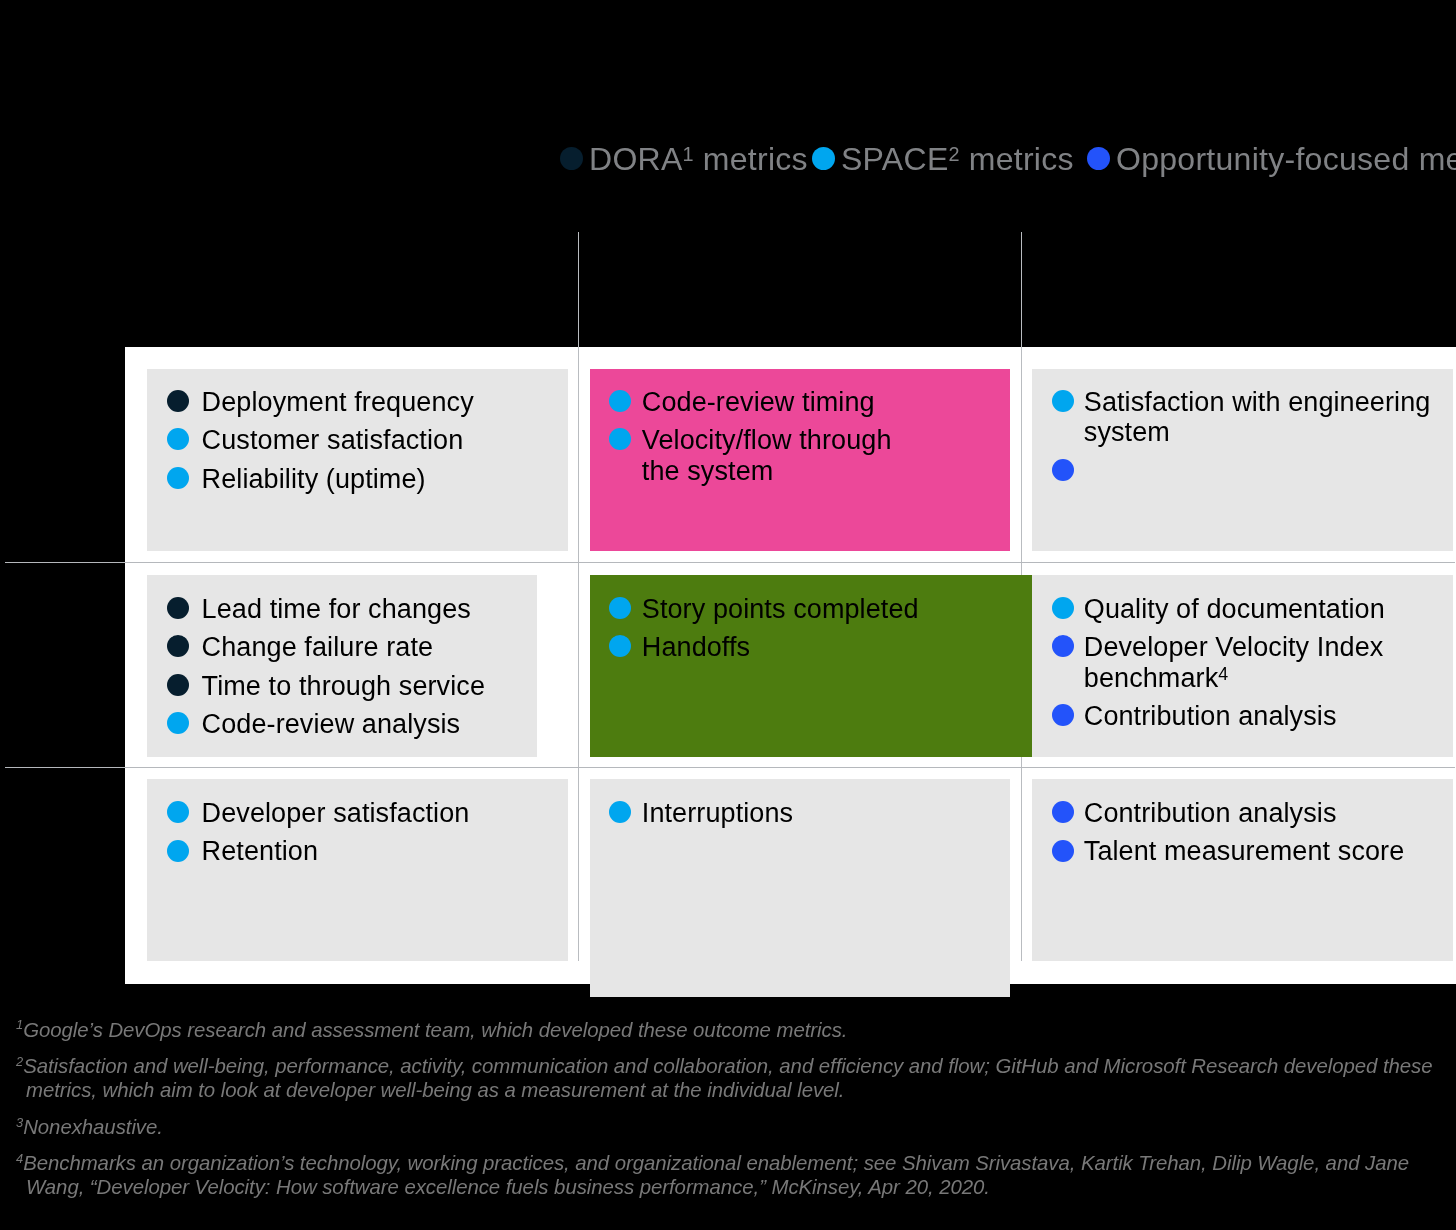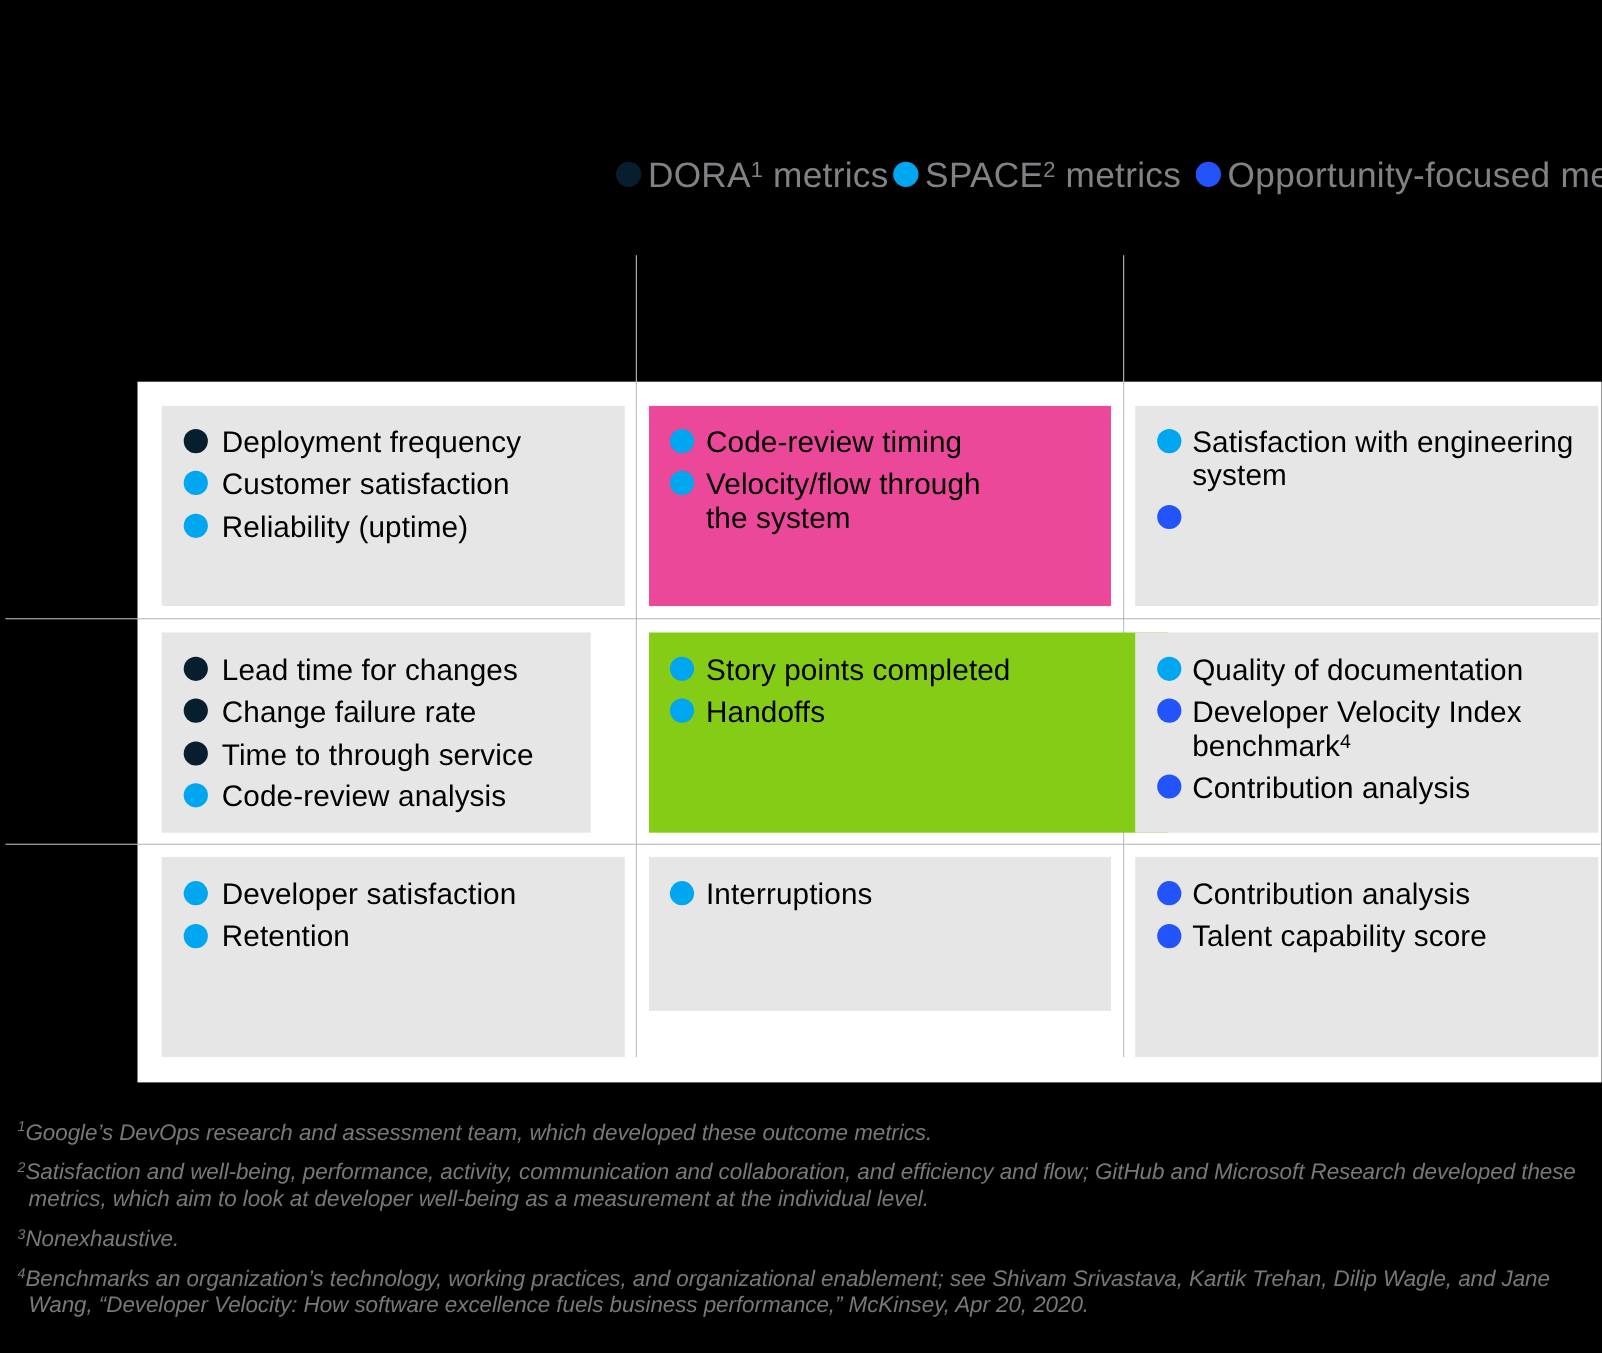--- a/index.html
+++ b/index.html
@@ -118,21 +118,21 @@
           <div class="item">
             <span class="dot" style="background: rgb(6, 30, 46); margin-right: 12.3px;"></span>
             <span class="txt"><span>Time to through service</span></span>
           </div>
           <div class="item">
             <span class="dot" style="background: rgb(0, 166, 239); margin-right: 12.3px;"></span>
             <span class="txt"><span>Code-review analysis</span></span>
           </div>
         </div>
       </div>
-      <div class="card" style="left: 590px; top: 574.5px; width: 472px; height: 182.3px; background: #84cc16;">
+      <div class="card" style="left: 590px; top: 574.5px; width: 472px; height: 182.3px; background: #4d7c0f;">
         <div class="items" style="padding-top: 19.1px; padding-left: 19.3px;">
           <div class="item">
             <span class="dot" style="background: rgb(0, 166, 239); margin-right: 10.5px;"></span>
             <span class="txt"><span>Story points completed</span></span>
           </div>
           <div class="item">
             <span class="dot" style="background: rgb(0, 166, 239); margin-right: 10.5px;"></span>
             <span class="txt"><span>Handoffs</span></span>
           </div>
         </div>
@@ -159,37 +159,37 @@
           <div class="item">
             <span class="dot" style="background: rgb(0, 166, 239); margin-right: 12.3px;"></span>
             <span class="txt"><span>Developer satisfaction</span></span>
           </div>
           <div class="item">
             <span class="dot" style="background: rgb(0, 166, 239); margin-right: 12.3px;"></span>
             <span class="txt"><span>Retention</span></span>
           </div>
         </div>
       </div>
-      <div class="card" style="left: 590px; top: 778.7px; width: 420px; height: 140px; background: rgb(230, 230, 230);">
+      <div class="card" style="left: 590px; top: 778.7px; width: 420px; height: 218px; background: rgb(230, 230, 230);">
         <div class="items" style="padding-top: 19.3px; padding-left: 19.3px;">
           <div class="item">
             <span class="dot" style="background: rgb(0, 166, 239); margin-right: 10.5px;"></span>
             <span class="txt"><span>Interruptions</span></span>
           </div>
         </div>
       </div>
       <div class="card" style="left: 1032px; top: 778.7px; width: 421px; height: 181.9px; background: rgb(230, 230, 230);">
         <div class="items" style="padding-top: 19.3px; padding-left: 19.6px;">
           <div class="item">
             <span class="dot" style="background: rgb(35, 83, 250); margin-right: 10.2px;"></span>
             <span class="txt"><span>Contribution analysis</span></span>
           </div>
           <div class="item">
             <span class="dot" style="background: rgb(35, 83, 250); margin-right: 10.2px;"></span>
-            <span class="txt"><span>Talent capability score</span></span>
+            <span class="txt"><span>Talent measurement score</span></span>
           </div>
         </div>
       </div>
     </div>
   <div class="notes" id="notes">
       <div class="note"><span class="sup">1</span><span>Google’s DevOps research and assessment team, which developed these outcome metrics.</span></div>
       <div class="note"><span class="sup">2</span><span>Satisfaction and well-being, performance, activity, communication and collaboration, and efficiency and flow; GitHub and Microsoft Research developed these metrics, which aim to look at developer well-being as a measurement at the individual level.</span></div>
       <div class="note"><span class="sup">3</span><span>Nonexhaustive.</span></div>
       <div class="note"><span class="sup">4</span><span>Benchmarks an organization’s technology, working practices, and organizational enablement; see Shivam Srivastava, Kartik Trehan, Dilip Wagle, and Jane Wang, “Developer Velocity: How software excellence fuels business performance,” McKinsey, Apr 20, 2020.</span></div>
     </div>

